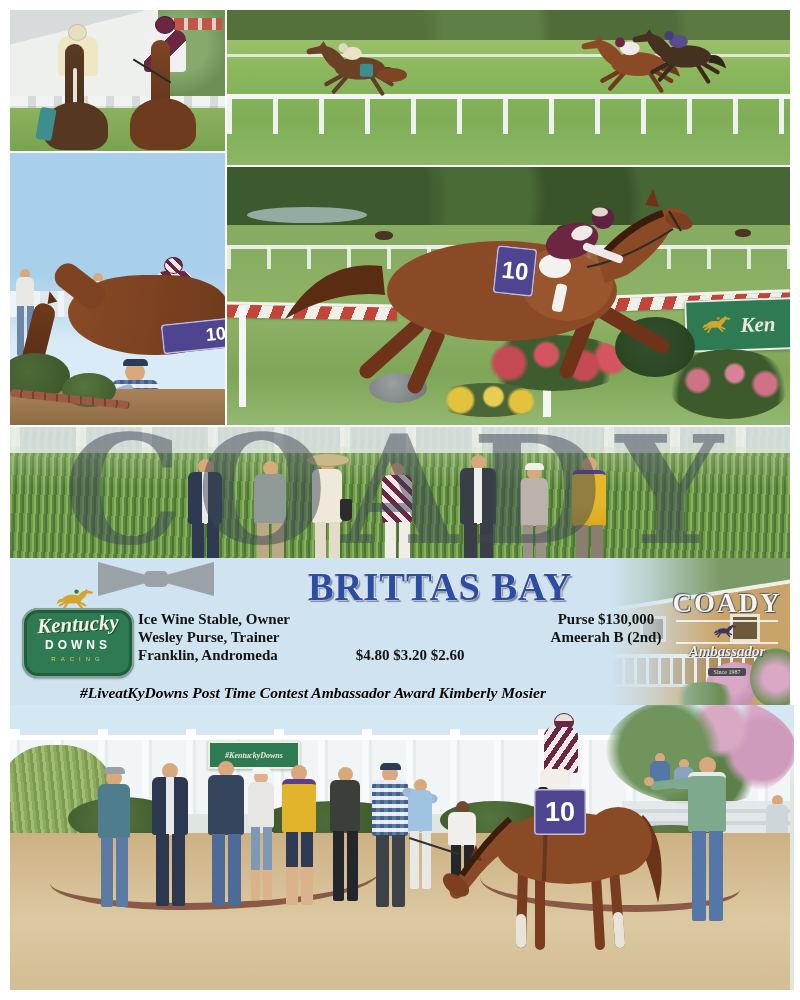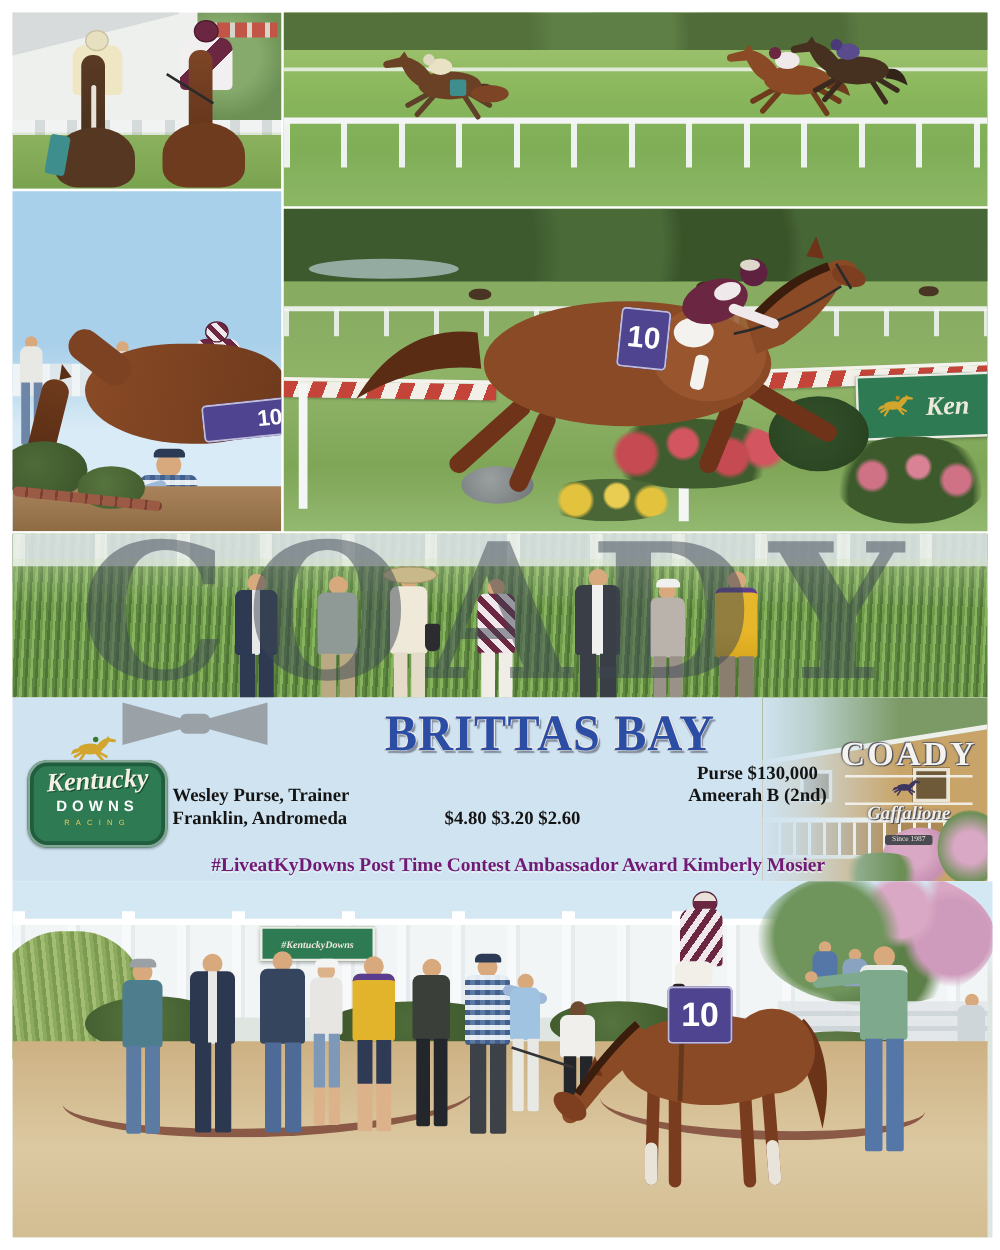--- a/index.html
+++ b/index.html
@@ -18,22 +18,22 @@
   
   #text-band{position:absolute;left:10px;top:558px;width:780px;height:147px;background:#cfe3f0;overflow:hidden;}
   .page-title{position:absolute;left:210px;top:4px;width:440px;text-align:center;
       font-size:41px;font-weight:bold;letter-spacing:1px;color:#2b4da3;transform:scaleX(.94);
       text-shadow:-1px -1px 0 #e8e8e8,1px -1px 0 #e8e8e8,-1px 1px 0 #b8bcc4,2px 2px 1px rgba(70,70,90,.55);}
   .info-grid{position:absolute;left:128px;top:52px;width:552px;font-size:15px;font-weight:bold;color:#141414;}
   .info-row{display:flex;height:18px;line-height:18px;}
   .info-left{flex:0 0 188px;text-align:left;}
   .info-center{flex:1;text-align:center;}
   .info-right{flex:0 0 168px;text-align:center;}
-  .hashtag{position:absolute;left:70px;top:126px;width:580px;text-align:right;
-      font-size:15.5px;font-weight:bold;color:#701a75;text-shadow:0 1px 0 rgba(255,255,255,.5);}
+  .hashtag{position:absolute;left:70px;top:126px;width:580px;text-align:left;
+      font-size:15.5px;font-weight:bold;font-style:italic;color:#000000;text-shadow:0 1px 0 rgba(255,255,255,.5);}
   
   .ky-badge{position:absolute;left:12px;top:38px;width:112px;height:86px;}
   .ky-shape{position:absolute;left:0;top:12px;width:112px;height:70px;background:#2e7a52;border-radius:16px;
       box-shadow:inset 0 0 0 2px rgba(255,255,255,.45),inset 0 0 0 5px rgba(20,70,45,.55),0 1px 2px rgba(0,0,0,.3);}
   .ky-script{position:absolute;left:0;top:16px;width:112px;text-align:center;font-style:italic;font-weight:bold;
       font-size:21px;color:#f4f1e4;transform:rotate(-3deg);text-shadow:1px 1px 0 #184a32;}
   .ky-word{position:absolute;left:0;top:42px;width:112px;text-align:center;font-family:"Liberation Sans",sans-serif;
       font-weight:bold;font-size:12px;letter-spacing:4px;color:#ffffff;}
   .ky-sub{position:absolute;left:0;top:60px;width:112px;text-align:center;font-family:"Liberation Sans",sans-serif;
       font-size:6px;letter-spacing:5px;color:#e8c95e;}
@@ -328,21 +328,21 @@
         <div class="coady-rule"></div>
         <svg width="46" height="16" viewBox="0 0 120 72" style="margin:-3px 0;">
           <g>
               <path d="M18 30 C8 28 3 35 1 44 C8 40 14 38 20 38 Z" fill="#3c3560"></path>
           <path d="M27 38 L10 48 M31 41 L20 58 M62 38 L80 48 M58 40 L72 56" stroke="#3c3560" stroke-width="6" stroke-linecap="round" fill="none"></path>
           <ellipse cx="44" cy="31" rx="27" ry="12" fill="#3c3560"></ellipse>
           <path d="M58 25 C64 15 72 9 80 7 L83 2 L87 7 L99 10 C102 11 102 16 98 16 L85 15 C81 23 77 28 70 32 Z" fill="#3c3560"></path>
             </g>
         </svg>
         <div class="coady-rule"></div>
-        <div class="coady-sub">Gaffalione</div>
+        <div class="coady-sub">Ambassador</div>
         <div class="coady-since">Since 1987</div>
       </div>
     </div>
 
     <svg class="bowtie" viewBox="0 0 120 42">
       <polygon points="2,4 50,17 50,25 2,38" fill="#9aa2a8"></polygon>
       <polygon points="118,4 70,17 70,25 118,38" fill="#9aa2a8"></polygon>
       <rect x="48" y="13" width="24" height="16" rx="5" fill="#9aa2a8"></rect>
     </svg>
 
@@ -359,20 +359,21 @@
       <div class="ky-shape"></div>
       <div class="ky-script">Kentucky</div>
       <div class="ky-word">DOWNS</div>
       <div class="ky-sub">RACING</div>
     </div>
 
     <div class="page-title">BRITTAS BAY</div>
 
     <div class="info-grid">
       <div class="info-row">
+        <div class="info-left">Ice Wine Stable, Owner</div>
         <div class="info-center"></div>
         <div class="info-right">Purse $130,000</div>
       </div>
       <div class="info-row">
         <div class="info-left">Wesley Purse, Trainer</div>
         <div class="info-center"></div>
         <div class="info-right">Ameerah B (2nd)</div>
       </div>
       <div class="info-row">
         <div class="info-left">Franklin, Andromeda</div>

